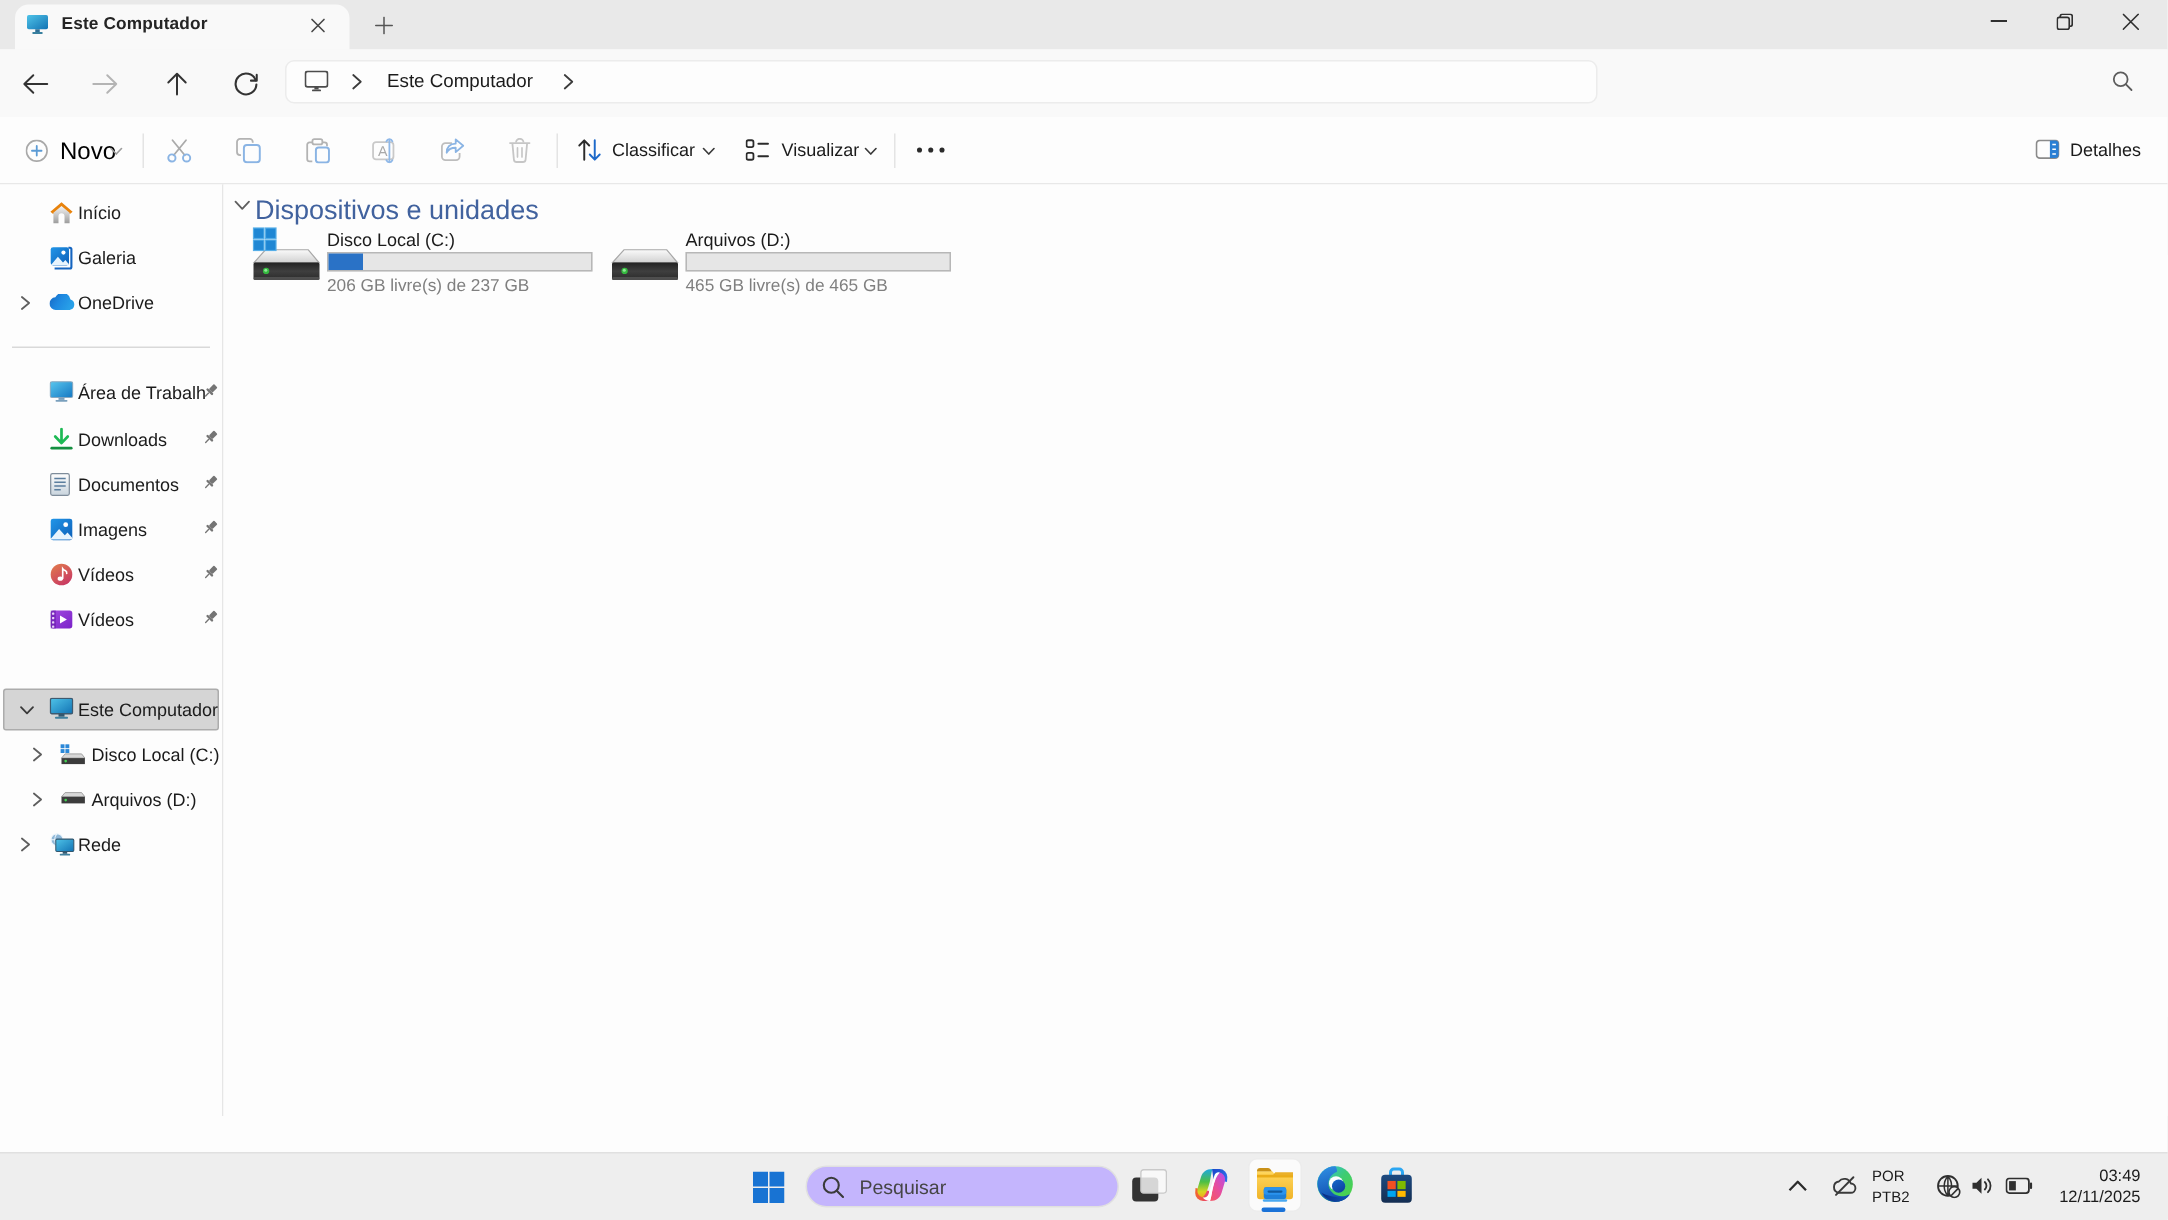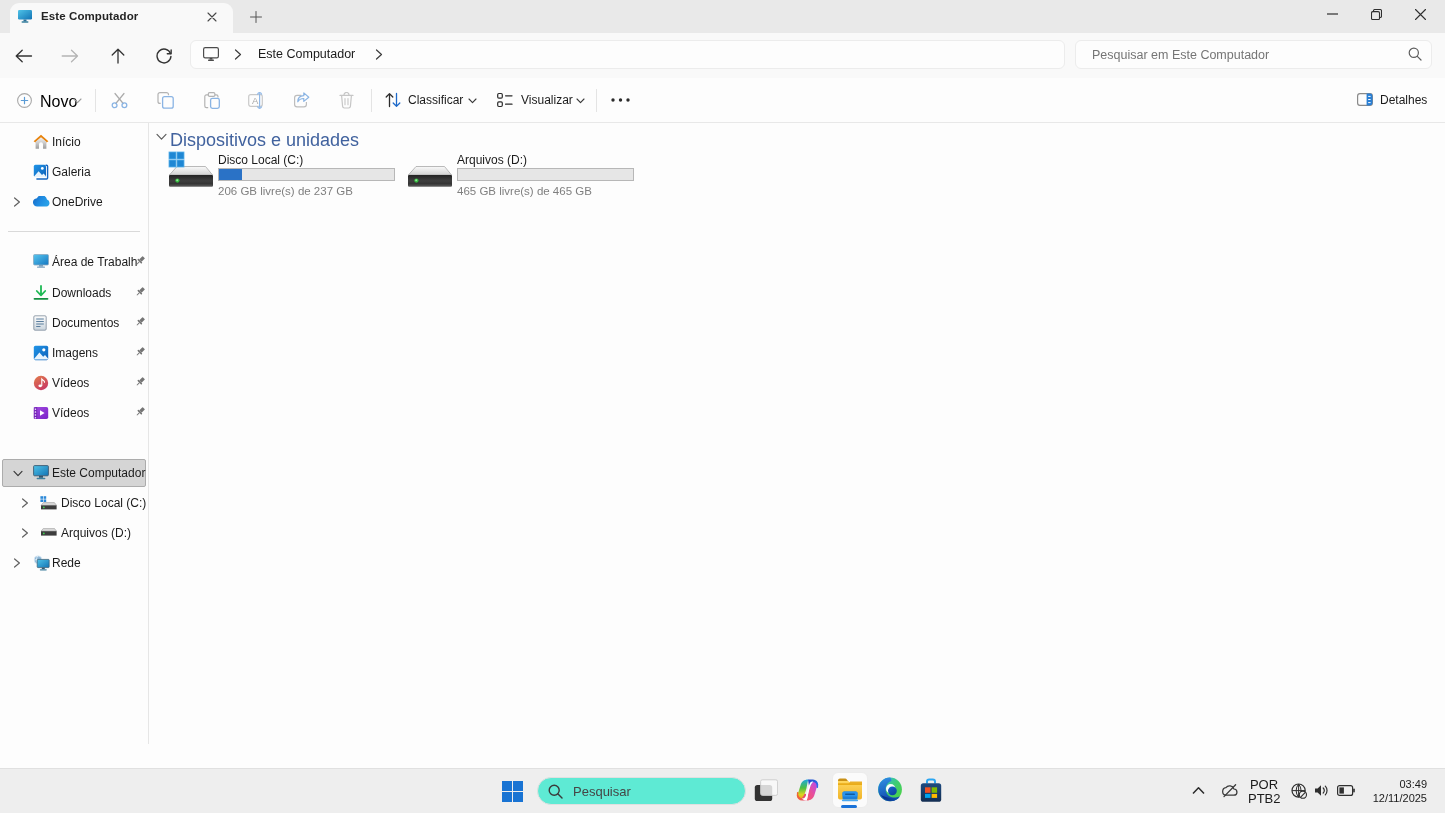--- a/index.html
+++ b/index.html
@@ -33,24 +33,24 @@
 #content{position:absolute;left:149px;top:123px;width:1296px;height:621px;background:#fdfdfd}
 .gname{position:absolute;font-size:12px;color:#1b1b1b;white-space:nowrap}
 .gcap{position:absolute;font-size:11.5px;color:#7f7f7f;white-space:nowrap}
 .gbar{position:absolute;width:177px;height:13px;background:#e6e6e6;border:1px solid #b7b7b7}
 .gfill{position:absolute;left:0;top:0;height:11px;background:#2a72c6}
 
 #statusbar{position:absolute;left:0;top:744px;width:1445px;height:24px;background:#fdfdfd}
 #statustxt{position:absolute;left:13px;top:5px;font-size:12px;color:#3f4450}
 
 #taskbar{position:absolute;left:0;top:768px;width:1445px;height:45px;background:#eeeeee;border-top:1px solid #e0e0e0}
-#searchpill{position:absolute;left:537px;top:777px;width:209px;height:28px;background:#5eead4;border:1px solid #e0e0e0;border-radius:14px}
+#searchpill{position:absolute;left:537px;top:777px;width:209px;height:28px;background:#c4b5fd;border:1px solid #e0e0e0;border-radius:14px}
 #searchpill .ph{position:absolute;left:35px;top:6px;font-size:13px;color:#454545}
 .tkicon{position:absolute;top:779px}
-.trytxt{position:absolute;font-size:13px;color:#1b1b1b;text-align:center;line-height:13.5px}
+.trytxt{position:absolute;font-size:10px;color:#1b1b1b;text-align:left;line-height:13.5px}
 #clock{position:absolute;right:18px;top:777px;font-size:11px;color:#1b1b1b;text-align:right;line-height:14px}
 </style></head><body>
 
 <div id="win">
 
   <div id="tabstrip">
     <div id="tab"></div>
     <svg class="abs" style="left:18px;top:10px" width="14" height="13" viewBox="0 0 14 13">
       <rect x="0" y="0" width="14" height="9.5" rx="1.2" fill="url(#scr)"></rect>
       <rect x="5.5" y="9.5" width="3" height="2" fill="#2e6f96"></rect>
@@ -102,23 +102,20 @@
       <rect x="5" y="12.6" width="6" height="1.3" rx="0.6" fill="#4c4c4c"></rect>
       <rect x="6.6" y="10.9" width="2.8" height="1.7" fill="#4c4c4c"></rect>
     </svg>
     <svg class="abs" style="left:234px;top:16px" width="8" height="11" viewBox="0 0 8 11">
       <path d="M1.5 1 L6.5 5.5 L1.5 10" fill="none" stroke="#3c3c3c" stroke-width="1.2" stroke-linecap="round" stroke-linejoin="round"></path>
     </svg>
     <div class="abs" style="left:258px;top:14px;font-size:12.5px;color:#1b1b1b">Este Computador</div>
     <svg class="abs" style="left:375px;top:16px" width="8" height="11" viewBox="0 0 8 11">
       <path d="M1.5 1 L6.5 5.5 L1.5 10" fill="none" stroke="#3c3c3c" stroke-width="1.2" stroke-linecap="round" stroke-linejoin="round"></path>
     </svg>
-    <div id="searchbox">
-        <div class="ph">Pesquisar em Este Computador</div>
-      </div>
     <svg class="abs" style="left:1408px;top:14px" width="14" height="14" viewBox="0 0 14 14">
       <circle cx="5.8" cy="5.8" r="4.6" fill="none" stroke="#5d5d5d" stroke-width="1.2"></circle>
       <path d="M9.3 9.3 L13 13" stroke="#5d5d5d" stroke-width="1.2" stroke-linecap="round"></path>
     </svg>
   </div>
 
   <div id="toolbar"></div>
   <svg class="abs" style="left:17px;top:93px" width="15" height="15" viewBox="0 0 15 15">
     <circle cx="7.5" cy="7.5" r="6.9" fill="none" stroke="#a9a9a9" stroke-width="1.1"></circle>
     <path d="M7.5 4.3 V10.7 M4.3 7.5 H10.7" stroke="#5b9bd5" stroke-width="1.2" stroke-linecap="round"></path>

